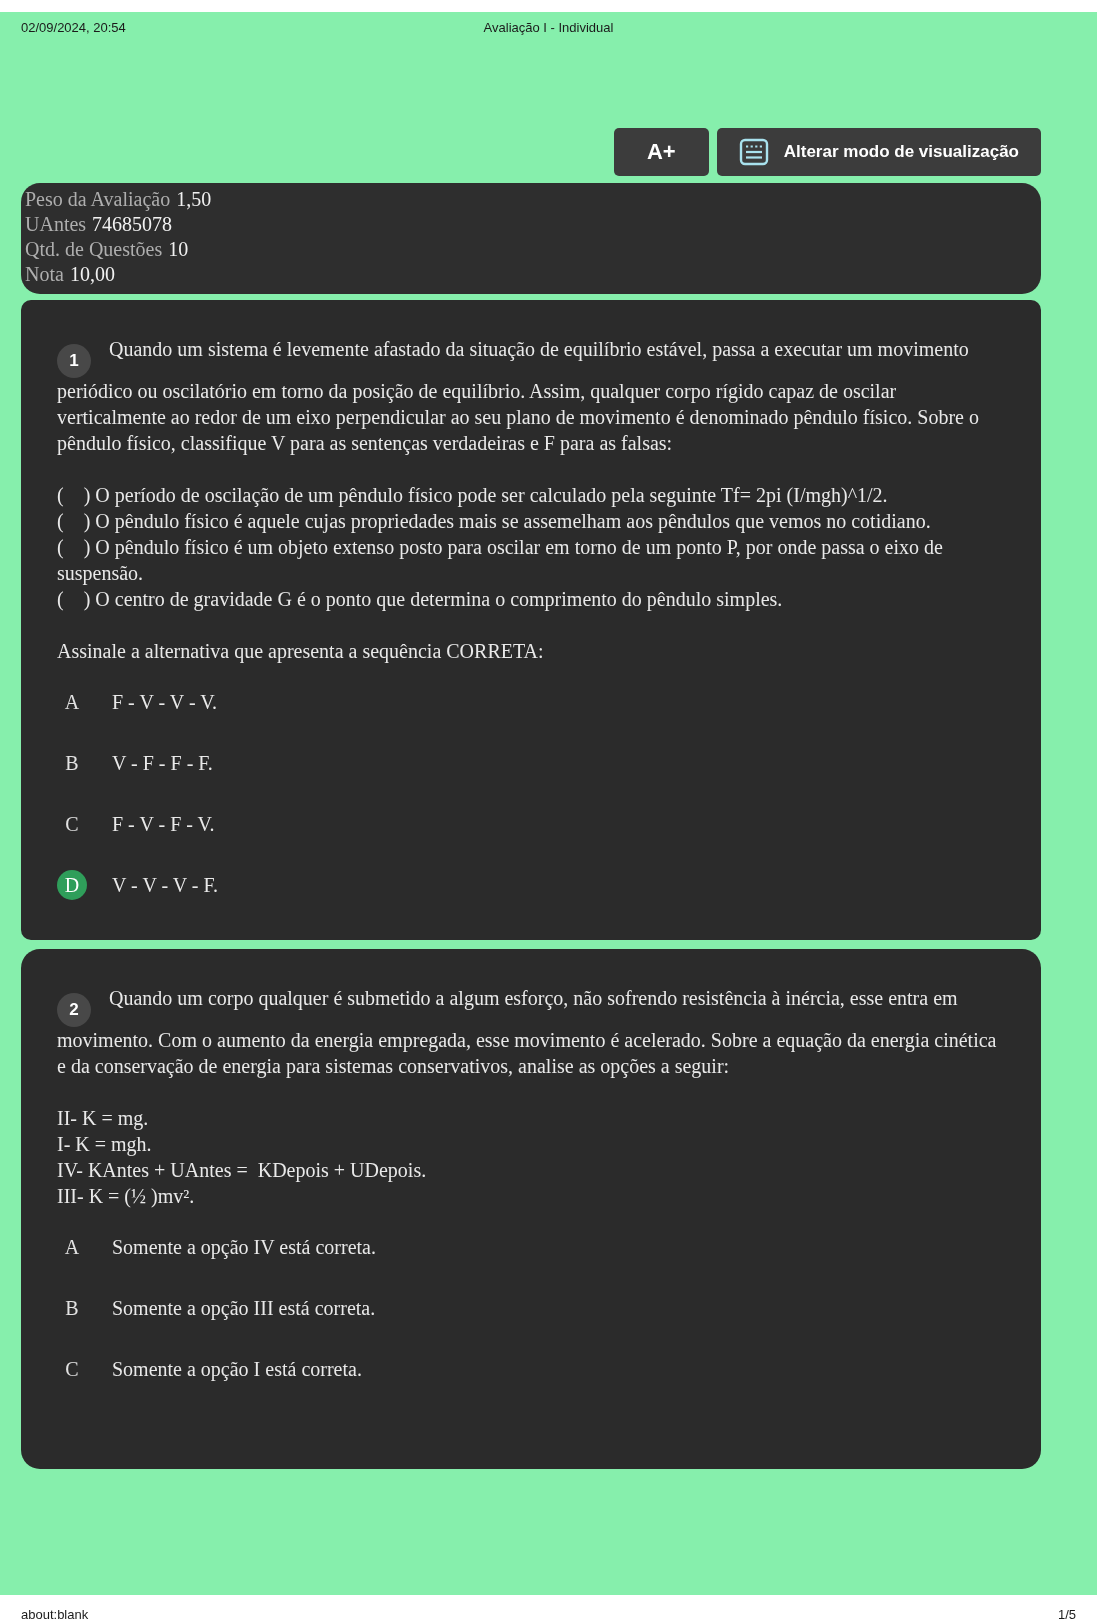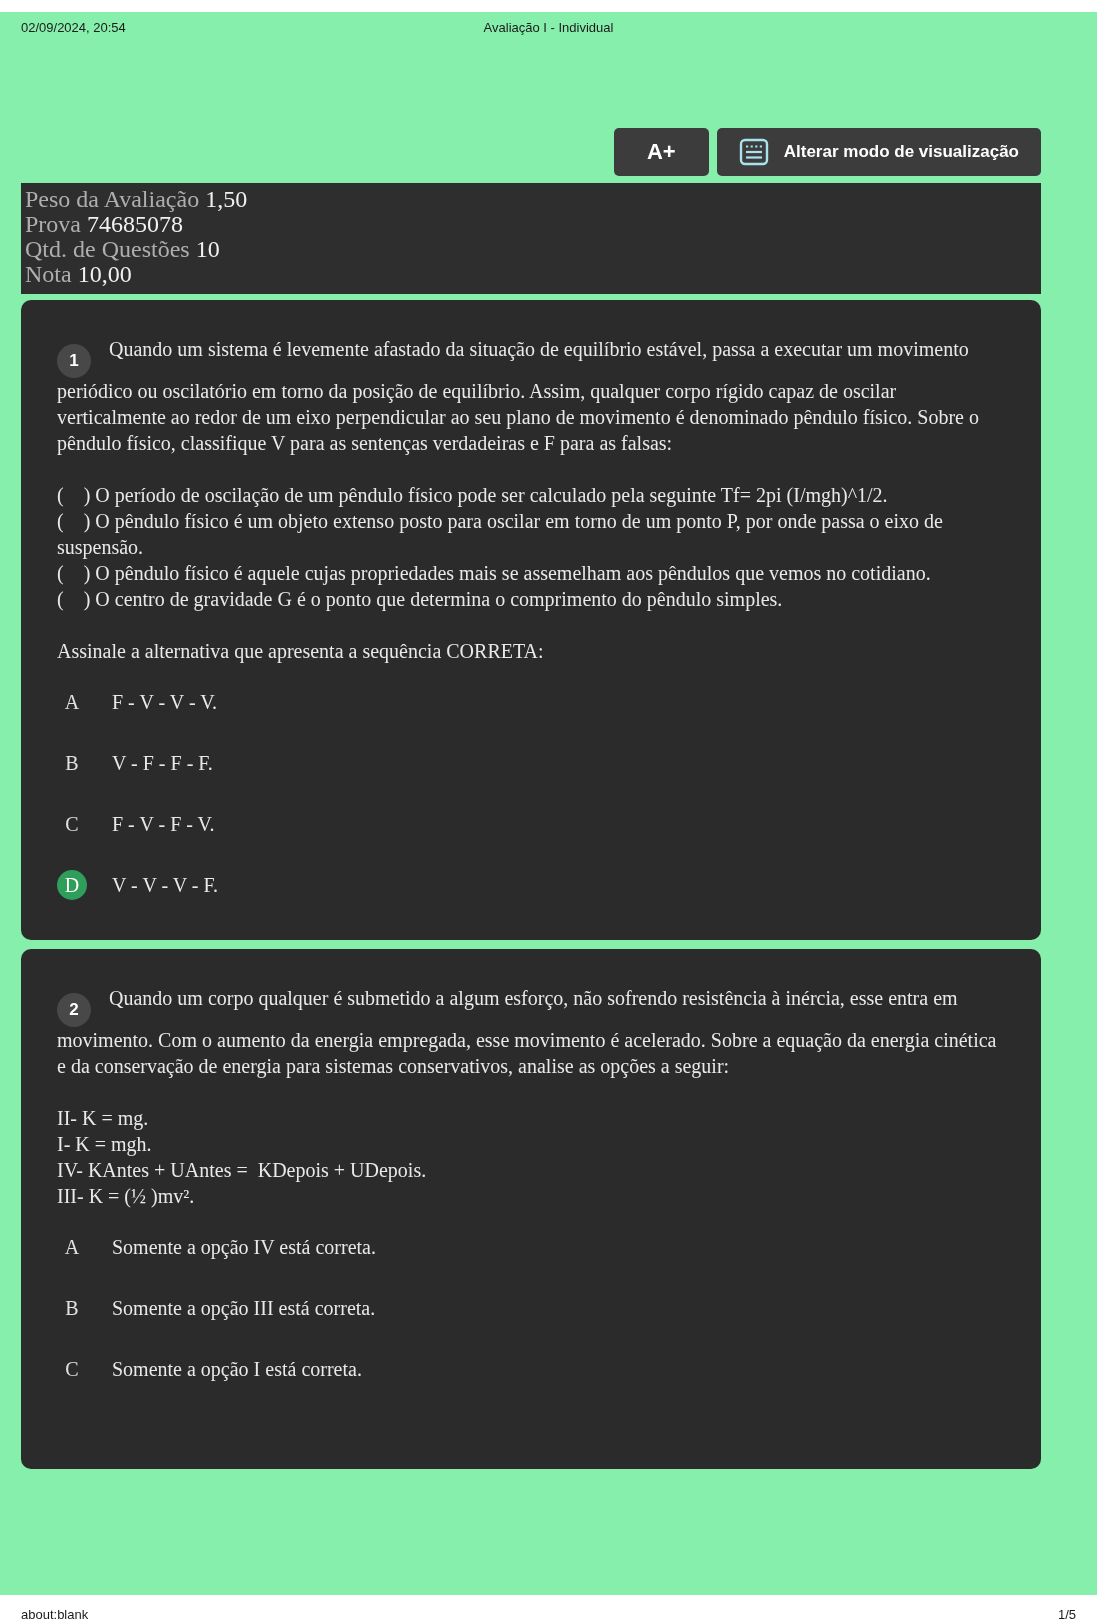--- a/index.html
+++ b/index.html
@@ -25,27 +25,27 @@
   
   .toolbar { margin-top:116px; display:flex; justify-content:flex-end; gap:8px; }
   .btn { border:none; cursor:pointer; background:#3c3c3c; color:#ffffff;
          font-family:"Liberation Sans", sans-serif; font-weight:bold;
          border-radius:5px; height:48px; }
   .btn-fontsize { width:95px; font-size:22px; }
   .btn-viewmode { display:flex; align-items:center; gap:15px; padding:16px 22px; font-size:17px; }
   .viewmode-icon { display:inline-flex; align-items:center; }
   
   .exam-info { margin-top:7px; background:#2e2e2e; padding:4px 4px 7px 4px;
-               font-size:24px; line-height:25px; color:#aeaeae; }
+               font-size:20px; line-height:25px; color:#aeaeae;border-radius:19px; }
   .info-row .info-value { color:#f1f1f1; margin-left:6px; }
   
   .question-card { margin-top:6px; background:#2b2b2b; border-radius:10px;
                    padding:36px 36px 40px 36px; font-size:20px; line-height:26px; color:#e9e9e9; }
   .question-card + .question-card { margin-top:9px; }
-  .q-card-2 { padding-bottom:85px; }
+  .q-card-2 { padding-bottom:85px;border-radius:19px; }
   .q-num { display:inline-flex; width:34px; height:34px; border-radius:50%;
            background:#484848; color:#ffffff; align-items:center; justify-content:center;
            font-family:"Liberation Sans", sans-serif; font-weight:bold; font-size:17px;
            margin-right:18px; vertical-align:-10px; }
   .q-items { margin-top:26px; }
   .q-item { white-space:pre-wrap; }
   .q-prompt { margin-top:26px; }
   .options { margin-top:23px; }
   .option { display:flex; align-items:center; min-height:30px; margin-top:31px; }
   .option:first-child { margin-top:0; }
@@ -76,31 +76,31 @@
             <line x1="7" y1="15" x2="23" y2="15" stroke="#a9e2ee" stroke-width="2.2"></line>
             <line x1="7" y1="20.5" x2="23" y2="20.5" stroke="#a9e2ee" stroke-width="2.2"></line>
           </svg>
         </span>
         <span>Alterar modo de visualização</span>
       </button>
     </div>
 
     <div class="exam-info">
       <div class="info-row"><span class="info-label">Peso da Avaliação</span><span class="info-value">1,50</span></div>
-      <div class="info-row"><span class="info-label">Prova</span><span class="info-value">74685078</span></div>
+      <div class="info-row"><span class="info-label">UAntes</span><span class="info-value">74685078</span></div>
       <div class="info-row"><span class="info-label">Qtd. de Questões</span><span class="info-value">10</span></div>
       <div class="info-row"><span class="info-label">Nota</span><span class="info-value">10,00</span></div>
     </div>
 
     <section class="question-card">
       <p class="q-intro"><span class="q-num">1</span><span>Quando um sistema é levemente afastado da situação de equilíbrio estável, passa a executar um movimento periódico ou oscilatório em torno da posição de equilíbrio. Assim, qualquer corpo rígido capaz de oscilar verticalmente ao redor de um eixo perpendicular ao seu plano de movimento é denominado pêndulo físico. Sobre o pêndulo físico, classifique V para as sentenças verdadeiras e F para as falsas:</span></p>
       <div class="q-items">
         <p class="q-item">(    ) O período de oscilação de um pêndulo físico pode ser calculado pela seguinte Tf= 2pi (I/mgh)^1/2.</p>
+        <p class="q-item">(    ) O pêndulo físico é aquele cujas propriedades mais se assemelham aos pêndulos que vemos no cotidiano.</p>
         <p class="q-item">(    ) O pêndulo físico é um objeto extenso posto para oscilar em torno de um ponto P, por onde passa o eixo de suspensão.</p>
-        <p class="q-item">(    ) O pêndulo físico é aquele cujas propriedades mais se assemelham aos pêndulos que vemos no cotidiano.</p>
         <p class="q-item">(    ) O centro de gravidade G é o ponto que determina o comprimento do pêndulo simples.</p>
       </div>
       <p class="q-prompt">Assinale a alternativa que apresenta a sequência CORRETA:</p>
       <div class="options">
         <div class="option">
           <span class="opt-letter">A</span>
           <span class="opt-text">F - V - V - V.</span>
         </div>
         <div class="option">
           <span class="opt-letter">B</span>

